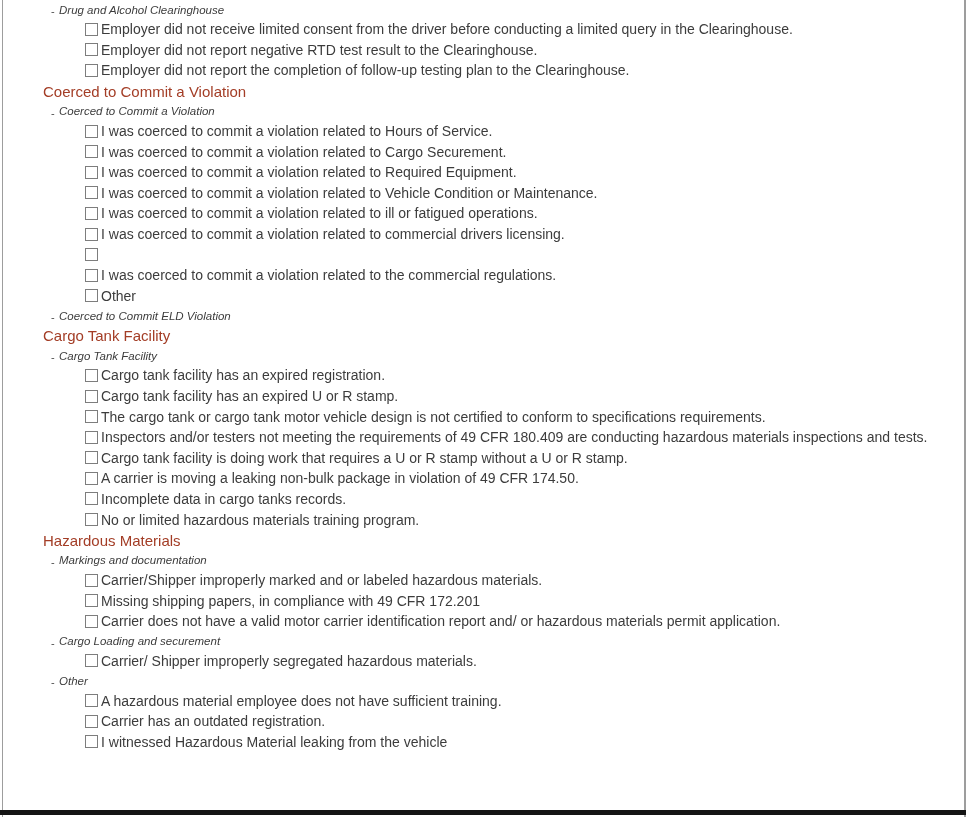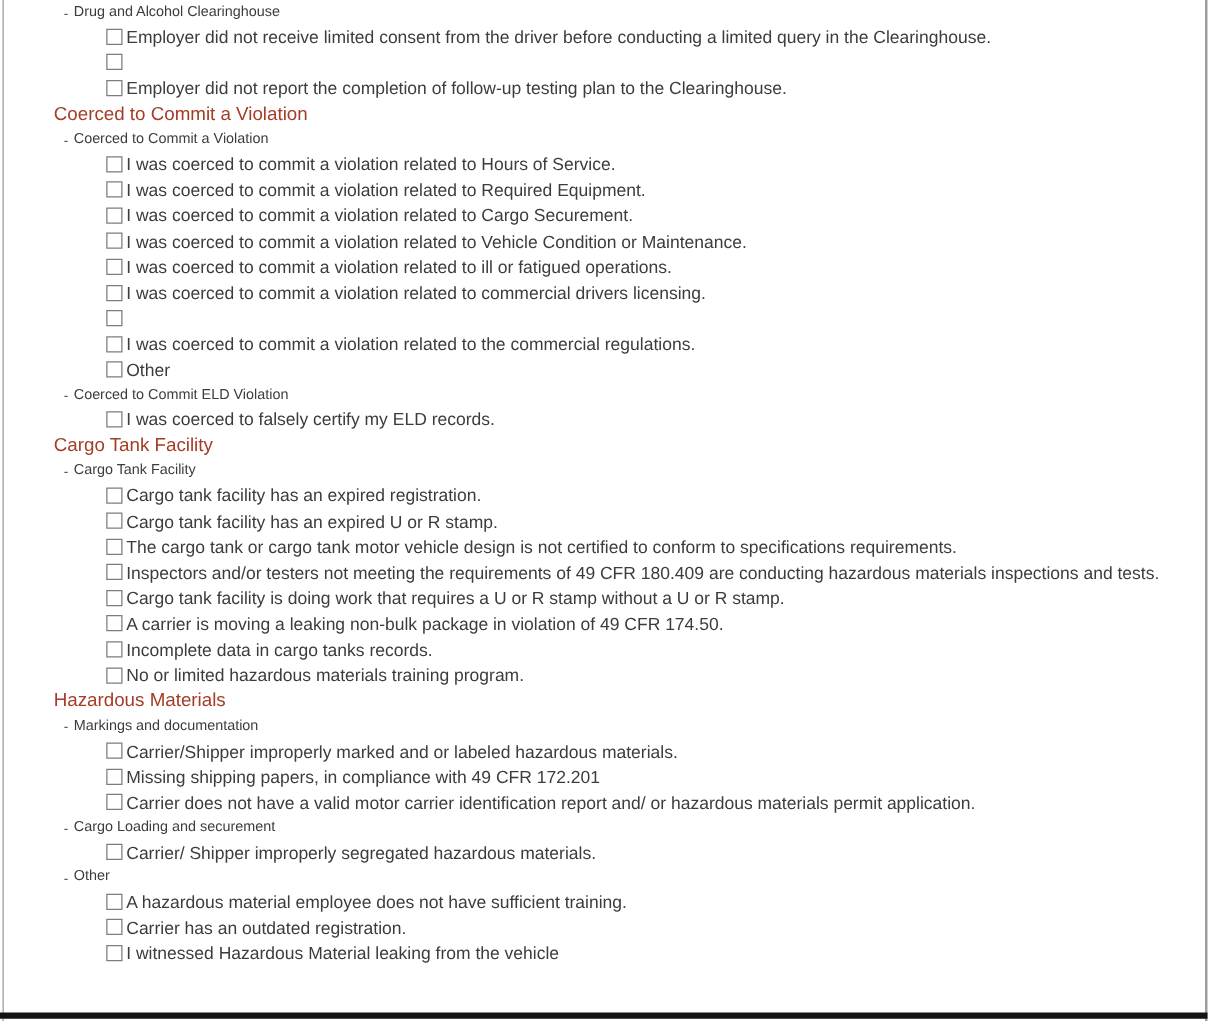--- a/index.html
+++ b/index.html
@@ -44,20 +44,21 @@
     width: 8px;
     color: #4c4c4c;
     font-size: 11px;
     line-height: 1;
     transform: translateY(2px);
     cursor: pointer;
   }
   .subsection-label {
     font-size: 11.5px;
     color: #3c3c3c;
+    font-style: italic;
   }
   .item-row {
     height: 20.6px;
     padding-left: 82px;
     display: flex;
     align-items: center;
     white-space: nowrap;
   }
   .cb {
     appearance: none;
@@ -90,44 +91,45 @@
         <div class="subsection-row">
           <span class="toggle">-</span>
           <span class="subsection-label">Drug and Alcohol Clearinghouse</span>
         </div>
         <div class="item-row">
           <input type="checkbox" class="cb" style="">
           <label class="item-label">Employer did not receive limited consent from the driver before conducting a limited query in the Clearinghouse.</label>
         </div>
         <div class="item-row">
           <input type="checkbox" class="cb" style="">
+          <label class="item-label">Employer did not report negative RTD test result to the Clearinghouse.</label>
         </div>
         <div class="item-row">
           <input type="checkbox" class="cb" style="">
           <label class="item-label">Employer did not report the completion of follow-up testing plan to the Clearinghouse.</label>
         </div>
         <h2 class="section-heading">Coerced to Commit a Violation</h2>
         <div class="subsection-row">
           <span class="toggle">-</span>
           <span class="subsection-label">Coerced to Commit a Violation</span>
         </div>
         <div class="item-row">
           <input type="checkbox" class="cb" style="">
           <label class="item-label">I was coerced to commit a violation related to Hours of Service.</label>
         </div>
         <div class="item-row">
           <input type="checkbox" class="cb" style="">
+          <label class="item-label">I was coerced to commit a violation related to Cargo Securement.</label>
+        </div>
+        <div class="item-row">
+          <input type="checkbox" class="cb" style="">
           <label class="item-label">I was coerced to commit a violation related to Required Equipment.</label>
         </div>
         <div class="item-row">
           <input type="checkbox" class="cb" style="">
-          <label class="item-label">I was coerced to commit a violation related to Cargo Securement.</label>
-        </div>
-        <div class="item-row">
-          <input type="checkbox" class="cb" style="">
           <label class="item-label">I was coerced to commit a violation related to Vehicle Condition or Maintenance.</label>
         </div>
         <div class="item-row">
           <input type="checkbox" class="cb" style="">
           <label class="item-label">I was coerced to commit a violation related to ill or fatigued operations.</label>
         </div>
         <div class="item-row">
           <input type="checkbox" class="cb" style="">
           <label class="item-label">I was coerced to commit a violation related to commercial drivers licensing.</label>
         </div>
@@ -138,24 +140,20 @@
           <input type="checkbox" class="cb" style="">
           <label class="item-label">I was coerced to commit a violation related to the commercial regulations.</label>
         </div>
         <div class="item-row">
           <input type="checkbox" class="cb" style="">
           <label class="item-label">Other</label>
         </div>
         <div class="subsection-row">
           <span class="toggle">-</span>
           <span class="subsection-label">Coerced to Commit ELD Violation</span>
-        </div>
-        <div class="item-row">
-          <input type="checkbox" class="cb" style="">
-          <label class="item-label">I was coerced to falsely certify my ELD records.</label>
         </div>
         <h2 class="section-heading">Cargo Tank Facility</h2>
         <div class="subsection-row">
           <span class="toggle">-</span>
           <span class="subsection-label">Cargo Tank Facility</span>
         </div>
         <div class="item-row">
           <input type="checkbox" class="cb" style="">
           <label class="item-label">Cargo tank facility has an expired registration.</label>
         </div>

